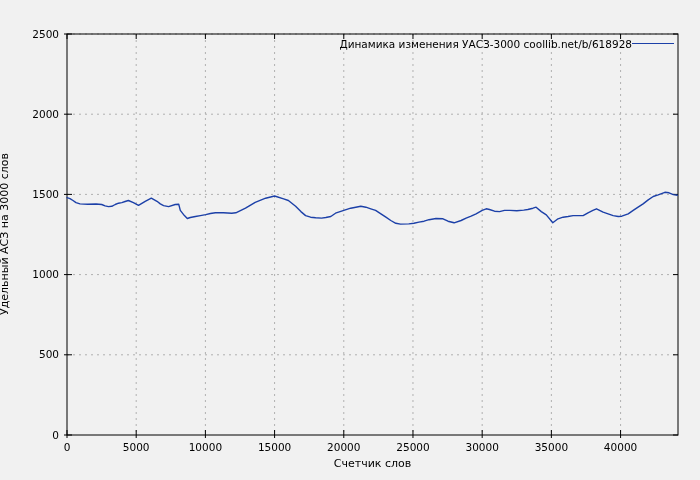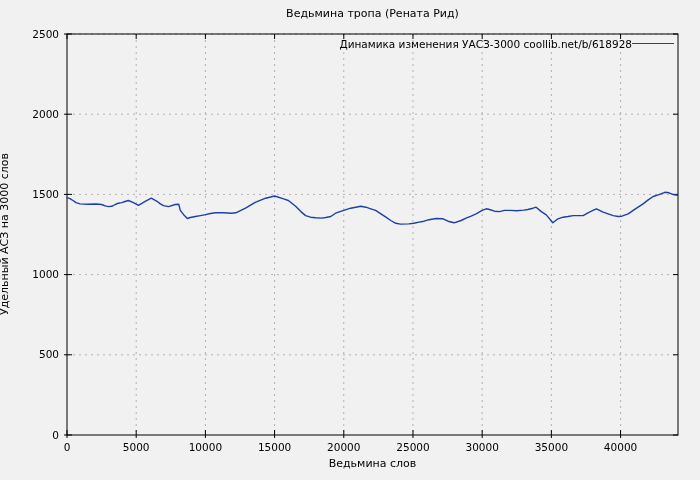--- a/index.html
+++ b/index.html
@@ -102,26 +102,25 @@
       <text x="482.17553793884485" y="451" text-anchor="middle">30000</text>
       <line x1="551.3714609286524" y1="438" x2="551.3714609286524" y2="430" stroke="#000000" stroke-width="1"></line>
       <line x1="551.3714609286524" y1="34" x2="551.3714609286524" y2="39" stroke="#000000" stroke-width="1"></line>
       <text x="551.3714609286524" y="451" text-anchor="middle">35000</text>
       <line x1="620.5673839184598" y1="438" x2="620.5673839184598" y2="430" stroke="#000000" stroke-width="1"></line>
       <line x1="620.5673839184598" y1="34" x2="620.5673839184598" y2="39" stroke="#000000" stroke-width="1"></line>
       <text x="620.5673839184598" y="451" text-anchor="middle">40000</text>
       <polyline points="67.0,197.6 70.0,198.6 73.0,200.5 76.0,202.6 80.0,203.9 87.8,204.3 96.1,204.0 101.7,204.5 105.1,205.9 108.5,206.6 111.8,206.3 115.2,204.5 118.5,203.2 121.8,202.6 125.1,201.5 128.4,200.5 133.4,202.6 138.5,205.3 145.2,201.3 151.3,198.2 157.0,201.3 160.3,203.9 163.6,205.6 168.6,206.6 175.2,204.5 178.7,204.2 180.3,210.4 184.4,215.6 187.3,218.5 190.3,217.5 195.4,216.5 200.4,215.6 205.7,214.6 210.4,213.5 215.4,212.8 223.4,212.8 231.7,213.2 235.8,212.8 245.5,208.2 255.2,202.3 265.6,198.2 274.6,196.0 283.6,198.9 288.4,200.5 295.6,206.3 300.9,211.6 305.6,215.6 310.6,217.2 315.7,217.8 321.6,218.1 325.8,217.5 330.8,216.5 335.5,213.2 343.8,210.4 350.7,208.2 355.8,207.2 360.8,206.3 365.9,207.2 370.8,208.8 375.6,210.4 380.9,213.8 385.9,217.2 390.8,220.5 395.8,223.3 400.5,224.1 408.8,223.9 413.9,223.3 418.9,222.1 424.1,221.2 429.0,219.7 436.0,218.5 443.0,218.8 448.0,221.2 454.1,222.8 461.1,220.5 466.1,218.1 471.1,216.2 476.1,213.8 482.2,210.4 486.2,208.8 489.5,209.5 494.5,211.2 499.5,211.6 504.5,210.4 509.9,210.4 516.8,210.8 523.7,210.1 527.8,209.5 533.0,208.2 536.1,207.2 541.3,211.6 546.3,214.9 552.8,222.8 558.0,218.8 563.1,217.2 568.0,216.5 573.1,215.6 579.0,215.6 583.1,215.6 588.0,212.8 592.9,210.4 596.5,208.8 603.1,212.2 608.1,213.8 613.2,215.6 618.2,216.5 621.8,216.2 628.2,213.8 633.2,210.4 638.1,207.2 643.1,203.9 648.2,199.9 653.2,196.5 658.2,194.9 664.9,192.3 669.0,192.8 673.3,194.6 677.3,195.2" fill="none" stroke="#1c40a8" stroke-width="1.4" stroke-linejoin="round" stroke-linecap="round"></polyline>
     </svg>
 
-  <div class="chart-title">Ведьмина тропа (Рената Рид)</div>
 
   <div class="y-axis-title">
     <span>Удельный АСЗ на 3000 слов</span>
   </div>
 
-  <div class="x-axis-title">Ведьмина слов</div>
+  <div class="x-axis-title">Счетчик слов</div>
 
   <div class="legend">
     <span>Динамика изменения УАСЗ-3000 coollib.net/b/618928</span>
     <span class="legend-sample"></span>
   </div>
 
 </div>
 
 </body></html>

